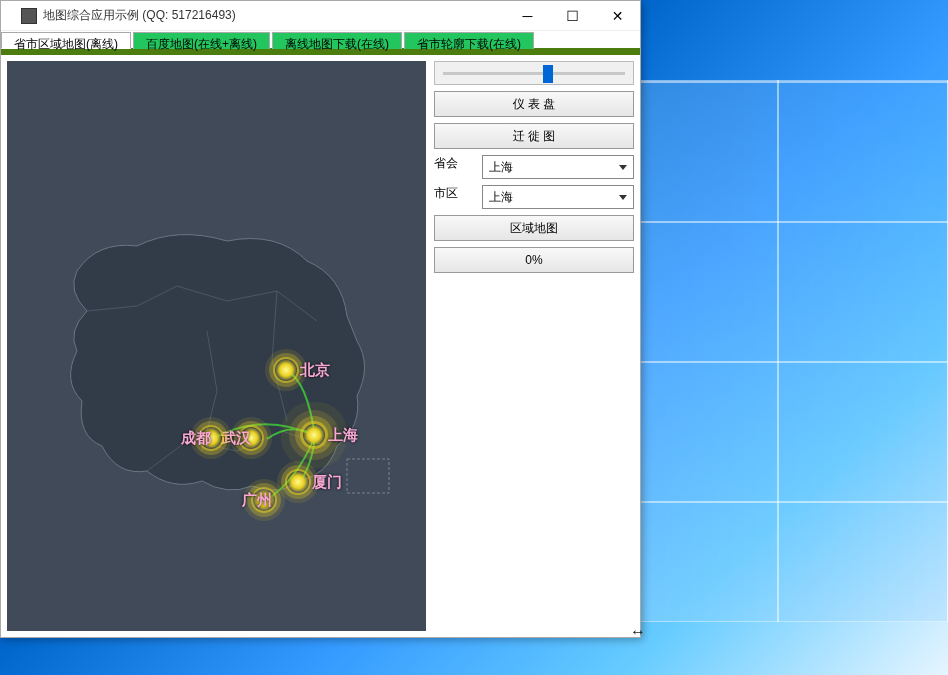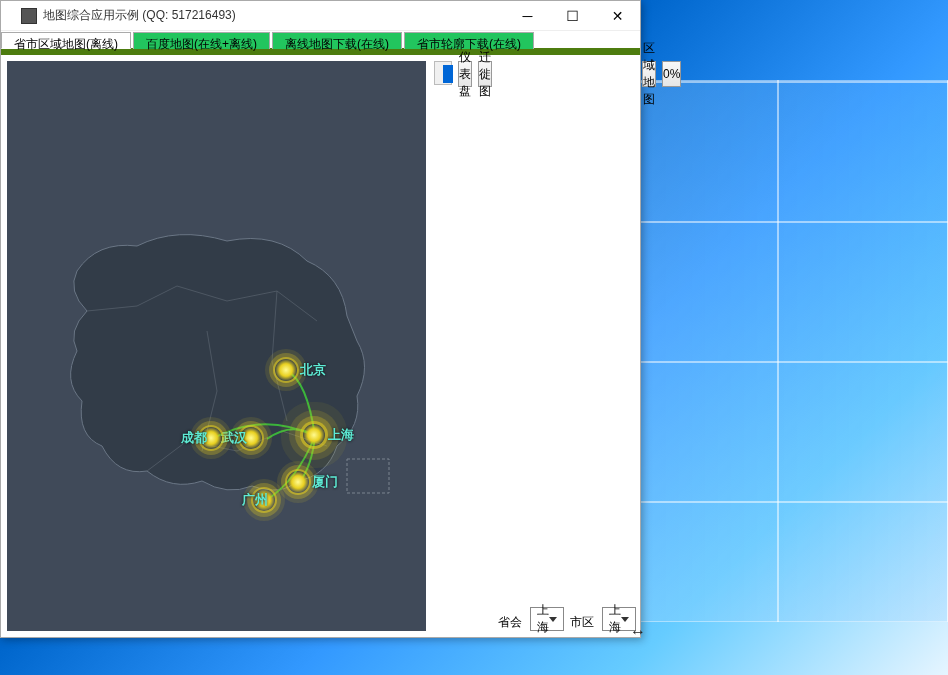--- a/index.html
+++ b/index.html
@@ -100,20 +100,21 @@
   }
   .map-panel {
     flex: 1;
     background: #404a59;
     position: relative;
     overflow: hidden;
   }
   .side-panel {
     width: 200px;
     display: flex;
+    flex-direction: column;
     gap: 6px;
   }
   .slider-row {
     background: #f0f0f0;
     border: 1px solid #bbb;
     height: 24px;
     display: flex;
     align-items: center;
     padding: 0 8px;
     position: relative;
@@ -137,22 +138,22 @@
     border: 1px solid #999;
     height: 26px;
     display: flex;
     align-items: center;
     justify-content: center;
     cursor: pointer;
     font-size: 12px;
   }
   .form-row {
     display: flex;
-    align-items: flex-end;
-    gap: 4px;
+    align-items: flex-start;
+    gap: 20px;
   }
   .form-row label {
     width: 28px;
     text-align: left;
   }
   .select {
     flex: 1;
     height: 24px;
     border: 1px solid #888;
     background: #fff;
@@ -182,23 +183,23 @@
     align-items: center;
     gap: 3px;
   }
   .city .dot {
     width: 22px; height: 22px;
     border-radius: 50%;
     background: radial-gradient(circle, #fffa90 0%, #e8d020 40%, rgba(232,208,32,0.1) 70%, transparent 75%);
     box-shadow: 0 0 0 2px rgba(232,208,32,0.55), 0 0 0 6px rgba(232,208,32,0.28), 0 0 0 10px rgba(232,208,32,0.12);
   }
   .city .lbl {
-    color: #5eead4;
+    color: #f9a8d4;
     font-weight: bold;
-    font-size: 13px;
+    font-size: 15px;
     text-shadow: 0 0 3px #000;
   }
   .resize-handle {
     position:absolute;
     right:-6px;
     bottom:-2px;
     font-size:16px;
     color:#222;
     cursor:nwse-resize;
   }

